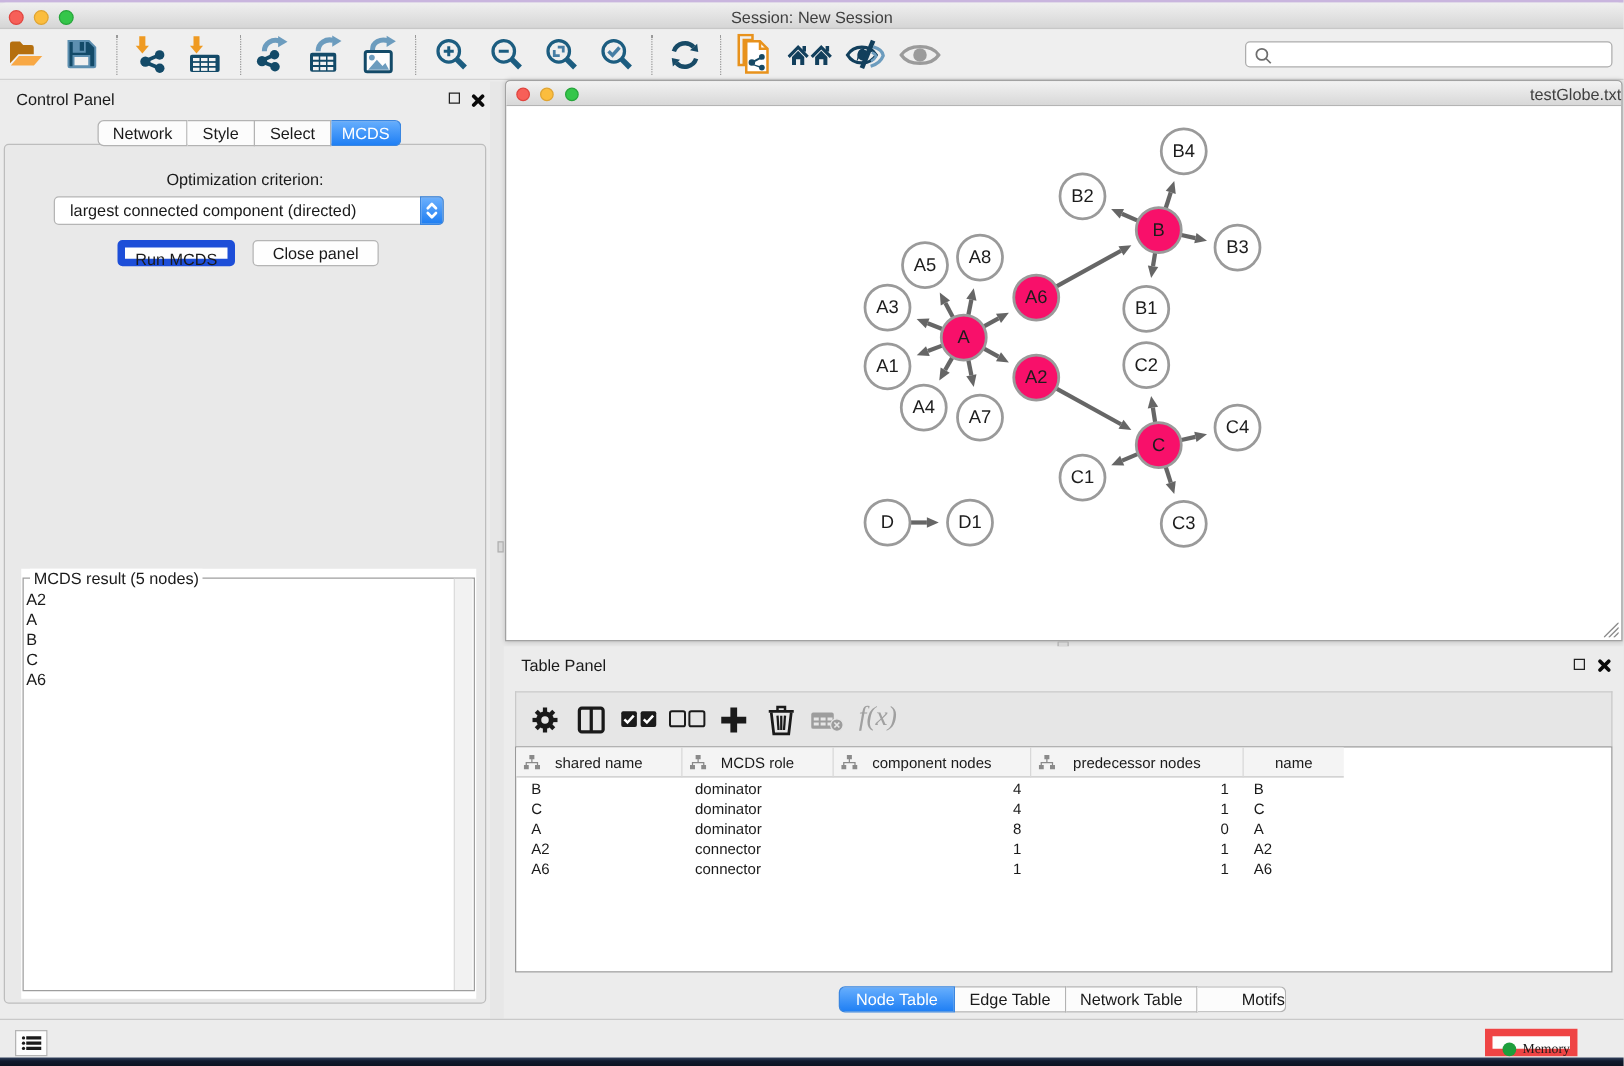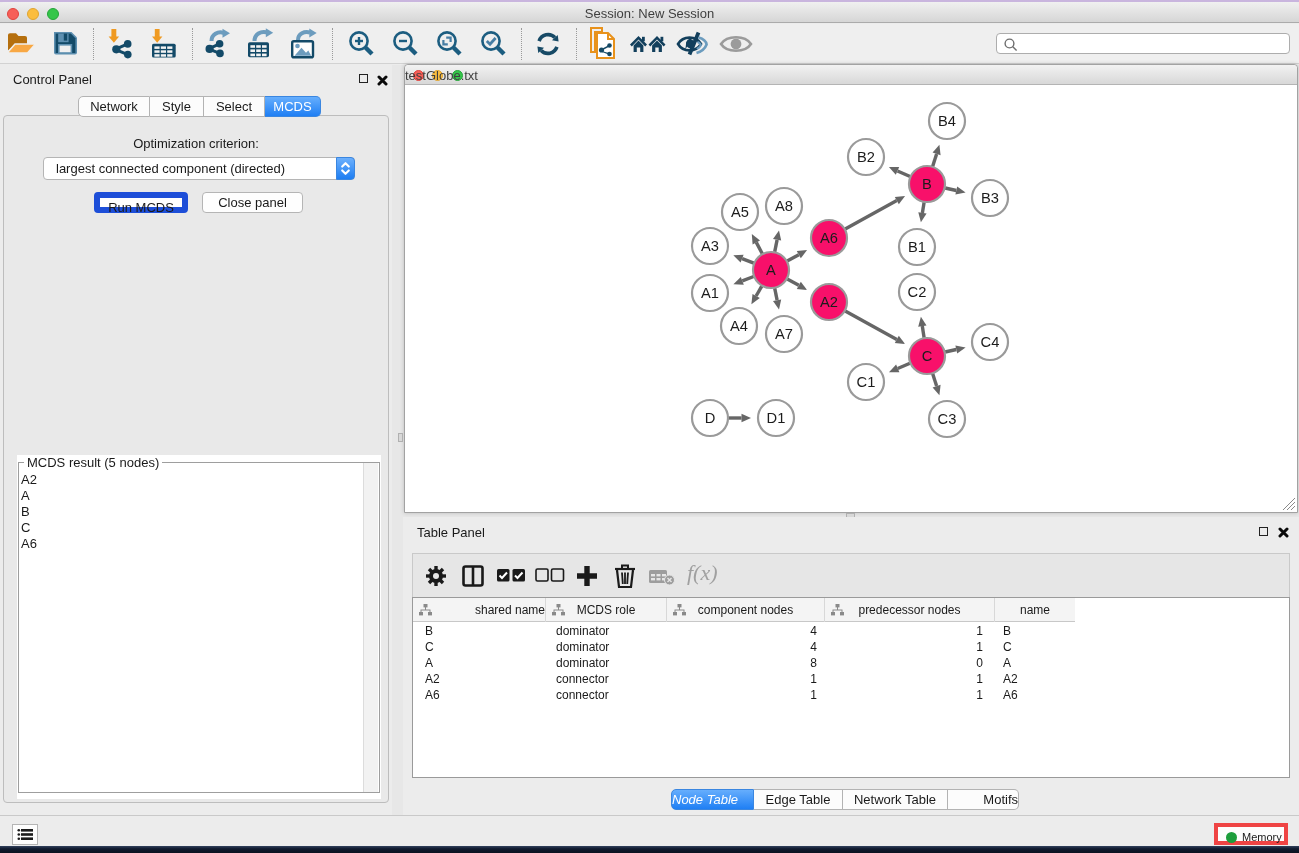--- a/index.html
+++ b/index.html
@@ -246,21 +246,21 @@
     <div class="abs" style="left:4px;top:17px;line-height:16px;">A2<br>A<br>B<br>C<br>A6</div>
     <div class="abs" style="left:346px;top:8px;width:15px;height:329px;background:#f2f2f2;border-left:1px solid #dcdcdc;"></div>
   </div>
 </div>
 
 <div class="abs" id="netwin" style="left:404px;top:64px;width:894px;height:449px;background:#fff;border:1px solid #a2a2a2;border-radius:4px 4px 0 0;box-shadow:0 0 4px rgba(0,0,0,0.18);">
   <div class="abs" style="left:0;top:0;width:892px;height:20px;background:linear-gradient(#f2f2f2,#d8d8d8);border-bottom:1px solid #b4b4b4;border-radius:4px 4px 0 0;">
     <div class="tl" style="left:8px;top:5px;width:11px;height:11px;background:#f75f58;border:0.5px solid #e0443e;"></div>
     <div class="tl" style="left:27px;top:5px;width:11px;height:11px;background:#fbbd3e;border:0.5px solid #e0a431;"></div>
     <div class="tl" style="left:47px;top:5px;width:11px;height:11px;background:#35c64a;border:0.5px solid #26a53a;"></div>
-    <div class="abs" style="left:0;width:892px;top:3px;text-align:left;font-size:13px;color:#3f3f3f;">testGlobe.txt</div>
+    <div class="abs" style="left:0;width:892px;top:3px;text-align:right;font-size:13px;color:#3f3f3f;">testGlobe.txt</div>
   </div>
   <svg class="abs" style="left:1px;top:21px;" width="890" height="426" viewBox="406 85 890 426" font-family="Liberation Sans, sans-serif">
     <g stroke="#666666" stroke-width="3.4">
       <line x1="753.7" y1="275.5" x2="742.3" y2="279.8"></line>
       <line x1="753.8" y1="262.2" x2="742.1" y2="257.6"></line>
       <line x1="761.8" y1="285.1" x2="756.1" y2="295.0"></line>
       <line x1="762.3" y1="252.7" x2="756.3" y2="241.4"></line>
       <line x1="774.7" y1="287.1" x2="777.1" y2="299.2"></line>
       <line x1="774.7" y1="250.9" x2="777.1" y2="238.8"></line>
       <line x1="787.2" y1="260.1" x2="798.8" y2="253.7"></line>
@@ -431,21 +431,21 @@
       <circle cx="21.5" cy="12" r="5" fill="#9d9d9d" stroke="#e6e6e6" stroke-width="1"></circle>
       <path d="M19.5 10 L23.5 14 M23.5 10 L19.5 14" stroke="#e6e6e6" stroke-width="1.4"></path>
     </svg>
 
     <div class="abs" style="left:274px;top:6px;font-family:'Liberation Serif',serif;font-style:italic;font-size:22px;color:#a0a0a0;">f(x)</div>
   </div>
 
   <div class="abs" style="left:9px;top:80px;width:878px;height:181px;background:#fff;border:1px solid #9a9a9a;font-size:12px;">
 
     <div class="abs" style="left:0;top:0;width:662px;height:24px;background:#f4f4f4;border-bottom:1px solid #c8c8c8;">
-      <div class="abs" style="left:0;top:0;width:133px;height:24px;border-right:1px solid #d8d8d8;text-align:right;line-height:24px;">shared name</div>
+      <div class="abs" style="left:0;top:0;width:133px;height:24px;border-right:1px solid #d8d8d8;text-align:center;line-height:24px;">shared name</div>
       <div class="abs" style="left:133px;top:0;width:121px;height:24px;border-right:1px solid #d8d8d8;text-align:center;line-height:24px;">MCDS role</div>
       <div class="abs" style="left:254px;top:0;width:158px;height:24px;border-right:1px solid #d8d8d8;text-align:center;line-height:24px;">component nodes</div>
       <div class="abs" style="left:412px;top:0;width:170px;height:24px;border-right:1px solid #d8d8d8;text-align:center;line-height:24px;">predecessor nodes</div>
       <div class="abs" style="left:582px;top:0;width:80px;height:24px;text-align:center;line-height:24px;">name</div>
       <svg class="abs" style="left:6px;top:6px;" width="13" height="12" viewBox="0 0 13 12">
           <g fill="#8a8a8a">
             <rect x="4.5" y="0" width="4" height="3.4"></rect>
             <rect x="0" y="8" width="4" height="3.4"></rect>
             <rect x="9" y="8" width="4" height="3.4"></rect>
             <path d="M6 3 L7 3 L7 5.5 L11.5 5.5 L11.5 8.5 L10.5 8.5 L10.5 6.5 L2.5 6.5 L2.5 8.5 L1.5 8.5 L1.5 5.5 L6 5.5 Z"></path>
@@ -508,39 +508,39 @@
     <div class="abs trow" style="top:89px;">
         <span style="left:12px;">A6</span>
         <span style="left:143px;">connector</span>
         <span style="left:330px;width:74px;text-align:right;">1</span>
         <span style="left:500px;width:70px;text-align:right;">1</span>
         <span style="left:590px;">A6</span>
       </div>
   </div>
 
   <div class="abs" style="left:268px;top:272px;height:21px;display:flex;font-size:13px;">
-    <div style="width:83px;background:linear-gradient(#66aefd,#1f7ff4);border:1px solid #3a86e0;border-radius:5px 0 0 5px;line-height:19px;color:#fff;font-style:italic;">Node Table</div>
+    <div style="width:93px;background:linear-gradient(#66aefd,#1f7ff4);border:1px solid #3a86e0;border-radius:5px 0 0 5px;text-align:center;line-height:19px;color:#fff;">Node Table</div>
     <div style="width:89px;background:#fcfcfc;border:1px solid #b3b3b3;border-left:none;text-align:center;line-height:19px;">Edge Table</div>
     <div style="width:105px;background:#fcfcfc;border:1px solid #b3b3b3;border-left:none;text-align:center;line-height:19px;">Network Table</div>
     <div style="width:71px;background:#fcfcfc;border:1px solid #b3b3b3;border-left:none;border-radius:0 5px 5px 0;text-align:right;line-height:19px;">Motifs</div>
   </div>
 </div>
 
 <div class="abs" style="left:0;top:815px;width:1299px;height:31px;background:#ececec;border-top:1px solid #c9c9c9;">
   <div class="abs" style="left:12px;top:8px;width:26px;height:21px;background:#fdfdfd;border:1px solid #b4b4b4;">
     <svg width="24" height="19" viewBox="0 0 24 19">
       <g fill="#1a1a1a">
         <rect x="8" y="4" width="12" height="2.6"></rect>
           <rect x="8" y="8.2" width="12" height="2.6"></rect>
           <rect x="8" y="12.4" width="12" height="2.6"></rect>
         <rect x="4.5" y="4" width="2.6" height="2.6" rx="1.3"></rect>
           <rect x="4.5" y="8.2" width="2.6" height="2.6" rx="1.3"></rect>
           <rect x="4.5" y="12.4" width="2.6" height="2.6" rx="1.3"></rect>
       </g>
     </svg>
   </div>
-  <div class="abs" style="left:1214px;top:7px;width:74px;height:22px;background:#fdfdfd;border:4px solid #ef4444;font-size:11px;color:#1a1a1a;">
+  <div class="abs" style="left:1188px;top:7px;width:74px;height:22px;background:#fdfdfd;border:6px solid #ef4444;font-size:11px;color:#1a1a1a;font-family:Liberation Serif, serif;">
     <span class="abs" style="left:8px;top:5px;width:11px;height:11px;border-radius:50%;background:#1d9e3c;"></span>
     <span class="abs" style="left:24px;top:4px;">Memory</span>
   </div>
 </div>
 
 <div class="abs" style="left:0;top:846px;width:1299px;height:7px;background:linear-gradient(#33425e,#101a2e 40%,#0b1220);"></div>
 
 </body></html>

